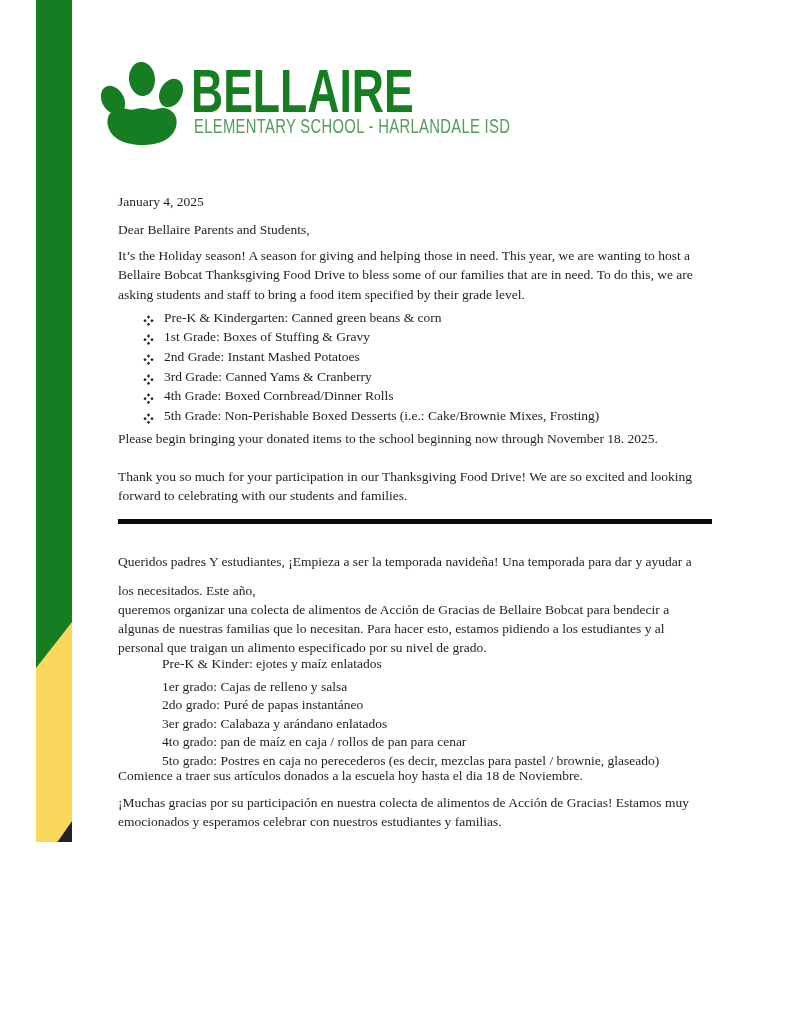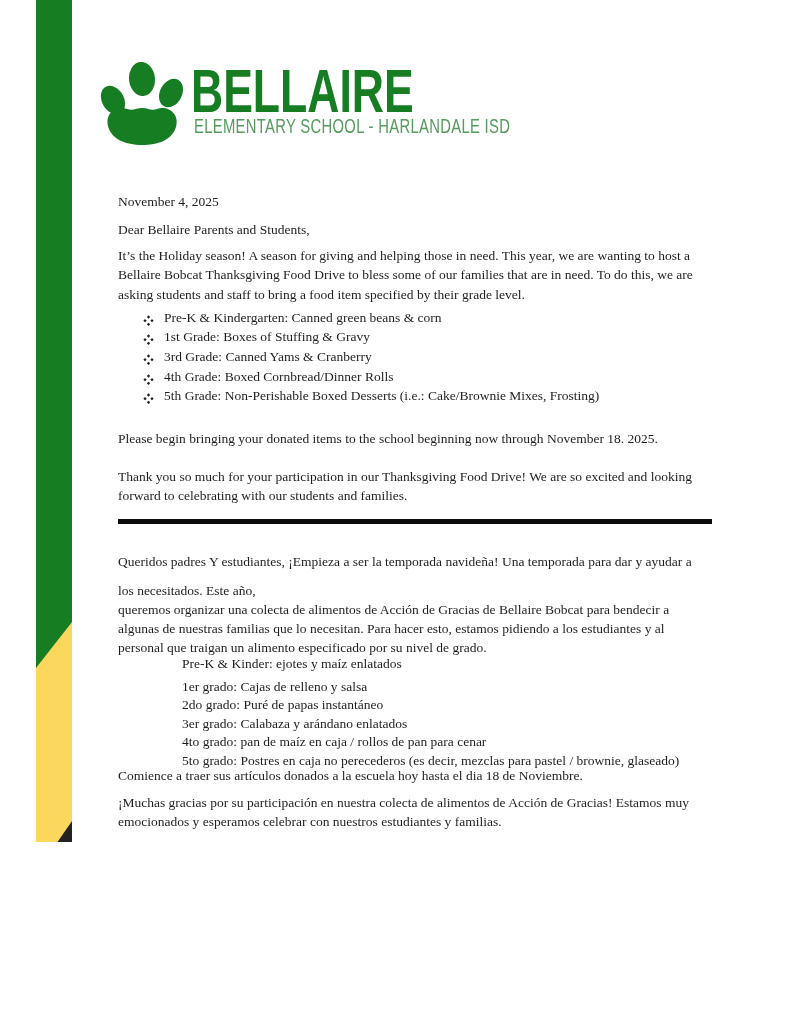--- a/index.html
+++ b/index.html
@@ -55,21 +55,21 @@
   .t-sincerely { top: 865px; }
   .t-signature { top: 892px; left: 121px; }
 
   
   .list-en { position: absolute; left: 143px; top: 306px; }
   .list-en .li { display: flex; align-items: flex-end; height: 19.7px; font-size: 13.5px; }
   .list-en .bullet { width: 11px; height: 11px; margin-top: 2px; margin-right: 10px; flex: 0 0 auto; }
   .list-en .li-text { white-space: nowrap; }
 
   
-  .list-es { position: absolute; left: 162px; top: 656px; margin-left: 20px; }
+  .list-es { position: absolute; left: 162px; top: 656px; }
   .list-es .li { height: 18.6px; font-size: 13.5px; white-space: nowrap; }
   .list-es .li:first-child { margin-bottom: 4px; }
 
   
   .divider { position: absolute; left: 118px; top: 519px; width: 594px; height: 5px; background: #0c0c0c; }
 </style>
 </head>
 <body>
 
 <div class="page">
@@ -84,21 +84,21 @@
     <g fill="#177d23">
       <ellipse cx="13" cy="39" rx="11" ry="15" transform="rotate(-30 13 39)"></ellipse>
       <ellipse cx="42" cy="18" rx="13" ry="17" transform="rotate(-6 42 18)"></ellipse>
       <ellipse cx="71" cy="32" rx="11" ry="15" transform="rotate(28 71 32)"></ellipse>
       <path d="M 8 65 C 5 52 16 44 27 48 C 33 50 37 47 42 47 C 48 47 51 50 57 48 C 68 44 80 53 76 66 C 72 79 58 84 42 84 C 26 84 11 78 8 65 Z"></path>
     </g>
   </svg>
   <div class="logo-name">BELLAIRE</div>
   <div class="logo-sub">ELEMENTARY SCHOOL - HARLANDALE ISD</div>
 
-  <div class="tb t-date">November 4, 2025</div>
+  <div class="tb t-date">January 4, 2025</div>
   <div class="tb t-salut">Dear Bellaire Parents and Students,</div>
   <div class="tb t-intro">It’s the Holiday season! A season for giving and helping those in need. This year, we are wanting to host a
 Bellaire Bobcat Thanksgiving Food Drive to bless some of our families that are in need. To do this, we are
 asking students and staff to bring a food item specified by their grade level.</div>
 
   <div class="list-en">
     <div class="li">
       <svg class="bullet" viewBox="0 0 12 12">
           <g fill="#1e1e1e">
             <path d="M6 0.4 L7.8 2.2 L6 4 L4.2 2.2 Z"></path>
@@ -112,20 +112,31 @@
     <div class="li">
       <svg class="bullet" viewBox="0 0 12 12">
           <g fill="#1e1e1e">
             <path d="M6 0.4 L7.8 2.2 L6 4 L4.2 2.2 Z"></path>
             <path d="M2.2 4.4 L4 6.2 L2.2 8 L0.4 6.2 Z"></path>
             <path d="M9.8 4.4 L11.6 6.2 L9.8 8 L8 6.2 Z"></path>
             <path d="M6 8.4 L7.8 10.2 L6 12 L4.2 10.2 Z"></path>
           </g>
         </svg>
       <span class="li-text">1st Grade: Boxes of Stuffing &amp; Gravy</span>
+    </div>
+    <div class="li">
+      <svg class="bullet" viewBox="0 0 12 12">
+          <g fill="#1e1e1e">
+            <path d="M6 0.4 L7.8 2.2 L6 4 L4.2 2.2 Z"></path>
+            <path d="M2.2 4.4 L4 6.2 L2.2 8 L0.4 6.2 Z"></path>
+            <path d="M9.8 4.4 L11.6 6.2 L9.8 8 L8 6.2 Z"></path>
+            <path d="M6 8.4 L7.8 10.2 L6 12 L4.2 10.2 Z"></path>
+          </g>
+        </svg>
+      <span class="li-text">2nd Grade: Instant Mashed Potatoes</span>
     </div>
     <div class="li">
       <svg class="bullet" viewBox="0 0 12 12">
           <g fill="#1e1e1e">
             <path d="M6 0.4 L7.8 2.2 L6 4 L4.2 2.2 Z"></path>
             <path d="M2.2 4.4 L4 6.2 L2.2 8 L0.4 6.2 Z"></path>
             <path d="M9.8 4.4 L11.6 6.2 L9.8 8 L8 6.2 Z"></path>
             <path d="M6 8.4 L7.8 10.2 L6 12 L4.2 10.2 Z"></path>
           </g>
         </svg>

